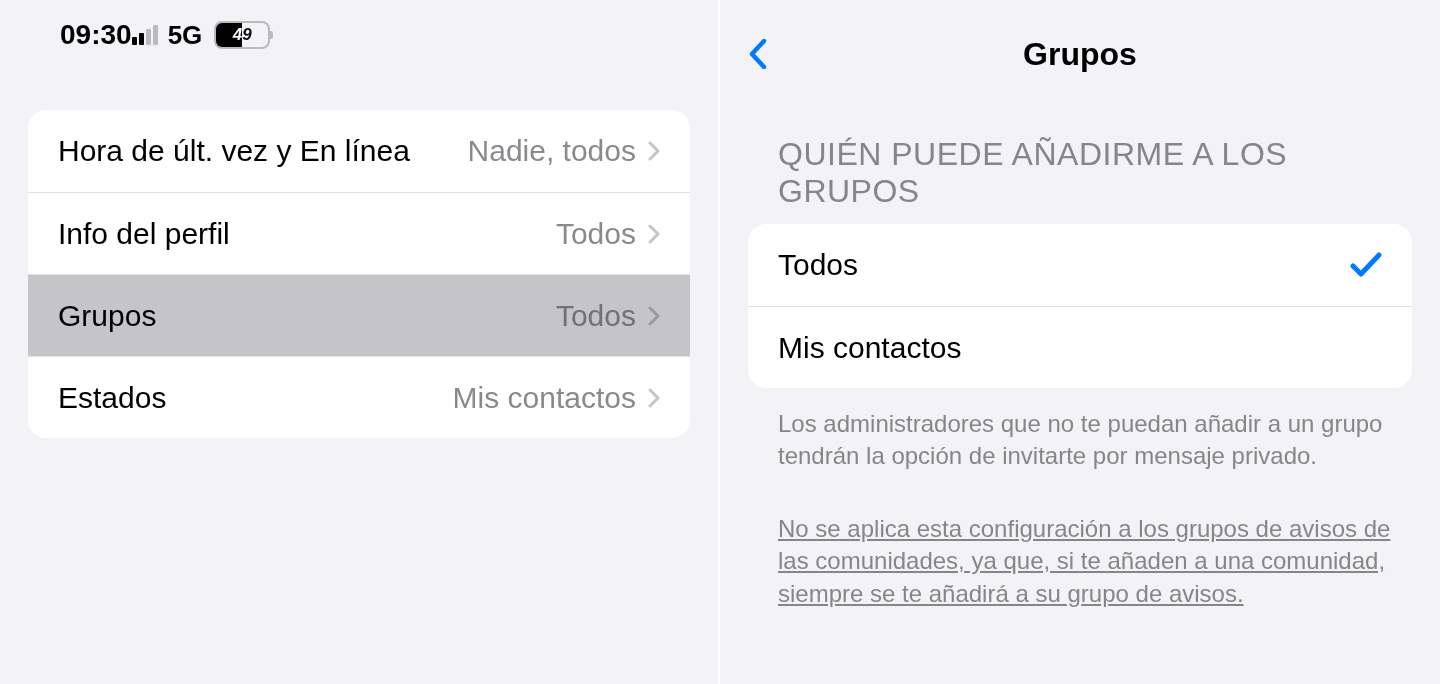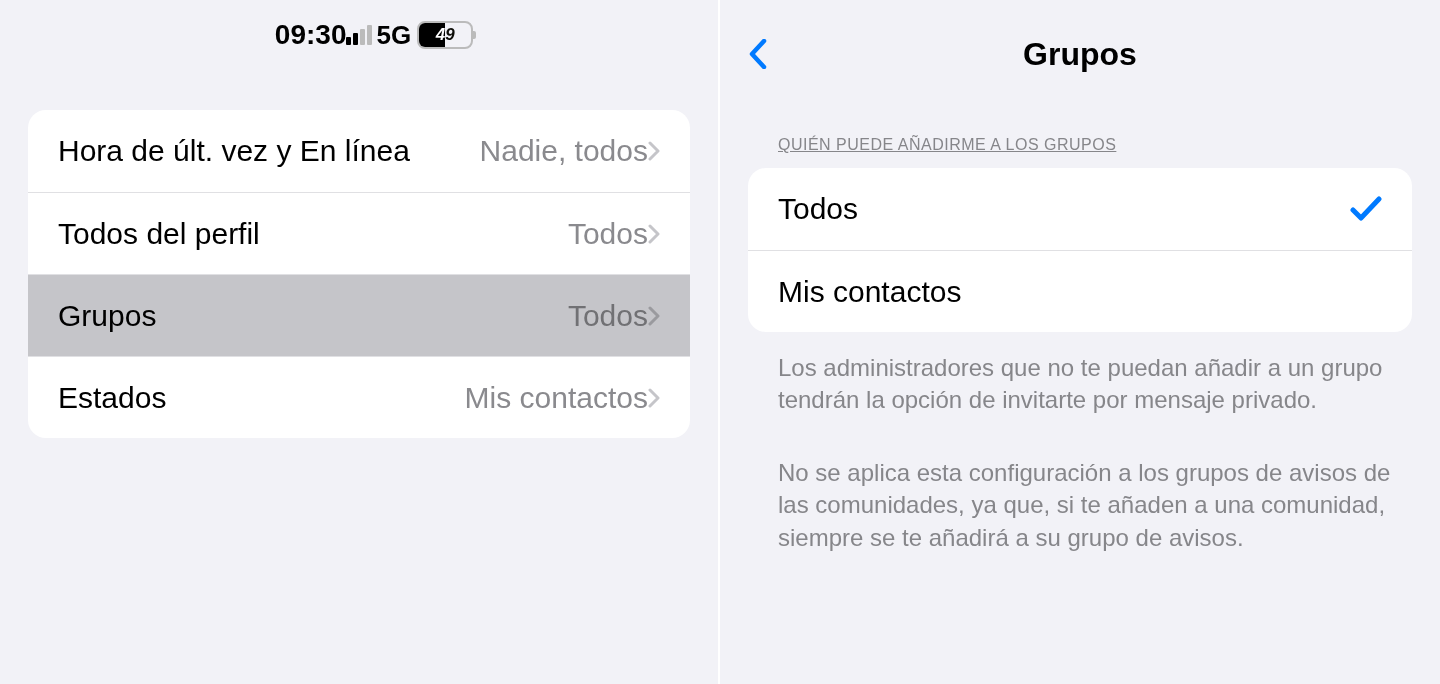--- a/index.html
+++ b/index.html
@@ -25,28 +25,29 @@
       border-right: 2px solid #fff;
     }
     .panel-right {
       width: 720px;
     }
     
     .status-bar {
       height: 70px;
       display: flex;
       align-items: center;
-      justify-content: center;
+      justify-content: flex-start;
       padding: 0 30px 0 60px;
       font-size: 28px;
       font-weight: 600;
     }
     .status-right {
       display: flex;
       align-items: center;
+      gap: 6px;
     }
     .signal-bars {
       display: flex;
       align-items: flex-end;
       gap: 2px;
       height: 20px;
     }
     .signal-bar {
       width: 5px;
       background: #000;
@@ -164,55 +165,56 @@
       background: #c5c5c9;
     }
     .row-label {
       font-size: 30px;
       font-weight: 400;
       color: #000;
     }
     .row-right {
       display: flex;
       align-items: center;
+      gap: 12px;
     }
     .row-value {
       font-size: 30px;
       color: #8a8a8e;
     }
     .list-row.highlighted .row-value {
       color: #717174;
     }
     .chevron-right {
       width: 12px;
       height: 20px;
       flex-shrink: 0;
     }
     .check-icon {
       width: 32px;
       height: 26px;
       flex-shrink: 0;
     }
     
     .section-header {
-      font-size: 16px;
+      font-size: 32px;
       color: #86868a;
       letter-spacing: 0.5px;
       padding: 38px 58px 14px 58px;
-      text-decoration: underline;
     }
     
     .footer-text {
       font-size: 24px;
       line-height: 1.35;
       color: #86868a;
       padding: 20px 30px 0 58px;
     }
     .footer-text + .footer-text {
       margin-top: 20px;
+      text-decoration: underline;
     }
     
     .panel-right .nav-header {
       height: 88px;
       margin-top: 10px;
     }
   </style>
 </head>
 <body>
 
@@ -242,21 +244,21 @@
       <span class="row-label">Hora de últ. vez y En línea</span>
       <div class="row-right">
         <span class="row-value">Nadie, todos</span>
         <svg class="chevron-right" viewBox="0 0 12 20" fill="none">
           <path d="M2 2 L10 10 L2 18" stroke="#c5c5c9" stroke-width="3" stroke-linecap="round" stroke-linejoin="round"></path>
         </svg>
       </div>
     </div>
 
     <div class="list-row">
-      <span class="row-label">Todos del perfil</span>
+      <span class="row-label">Info del perfil</span>
       <div class="row-right">
         <span class="row-value">Todos</span>
         <svg class="chevron-right" viewBox="0 0 12 20" fill="none">
           <path d="M2 2 L10 10 L2 18" stroke="#c5c5c9" stroke-width="3" stroke-linecap="round" stroke-linejoin="round"></path>
         </svg>
       </div>
     </div>
 
 
     <div class="list-row highlighted">

